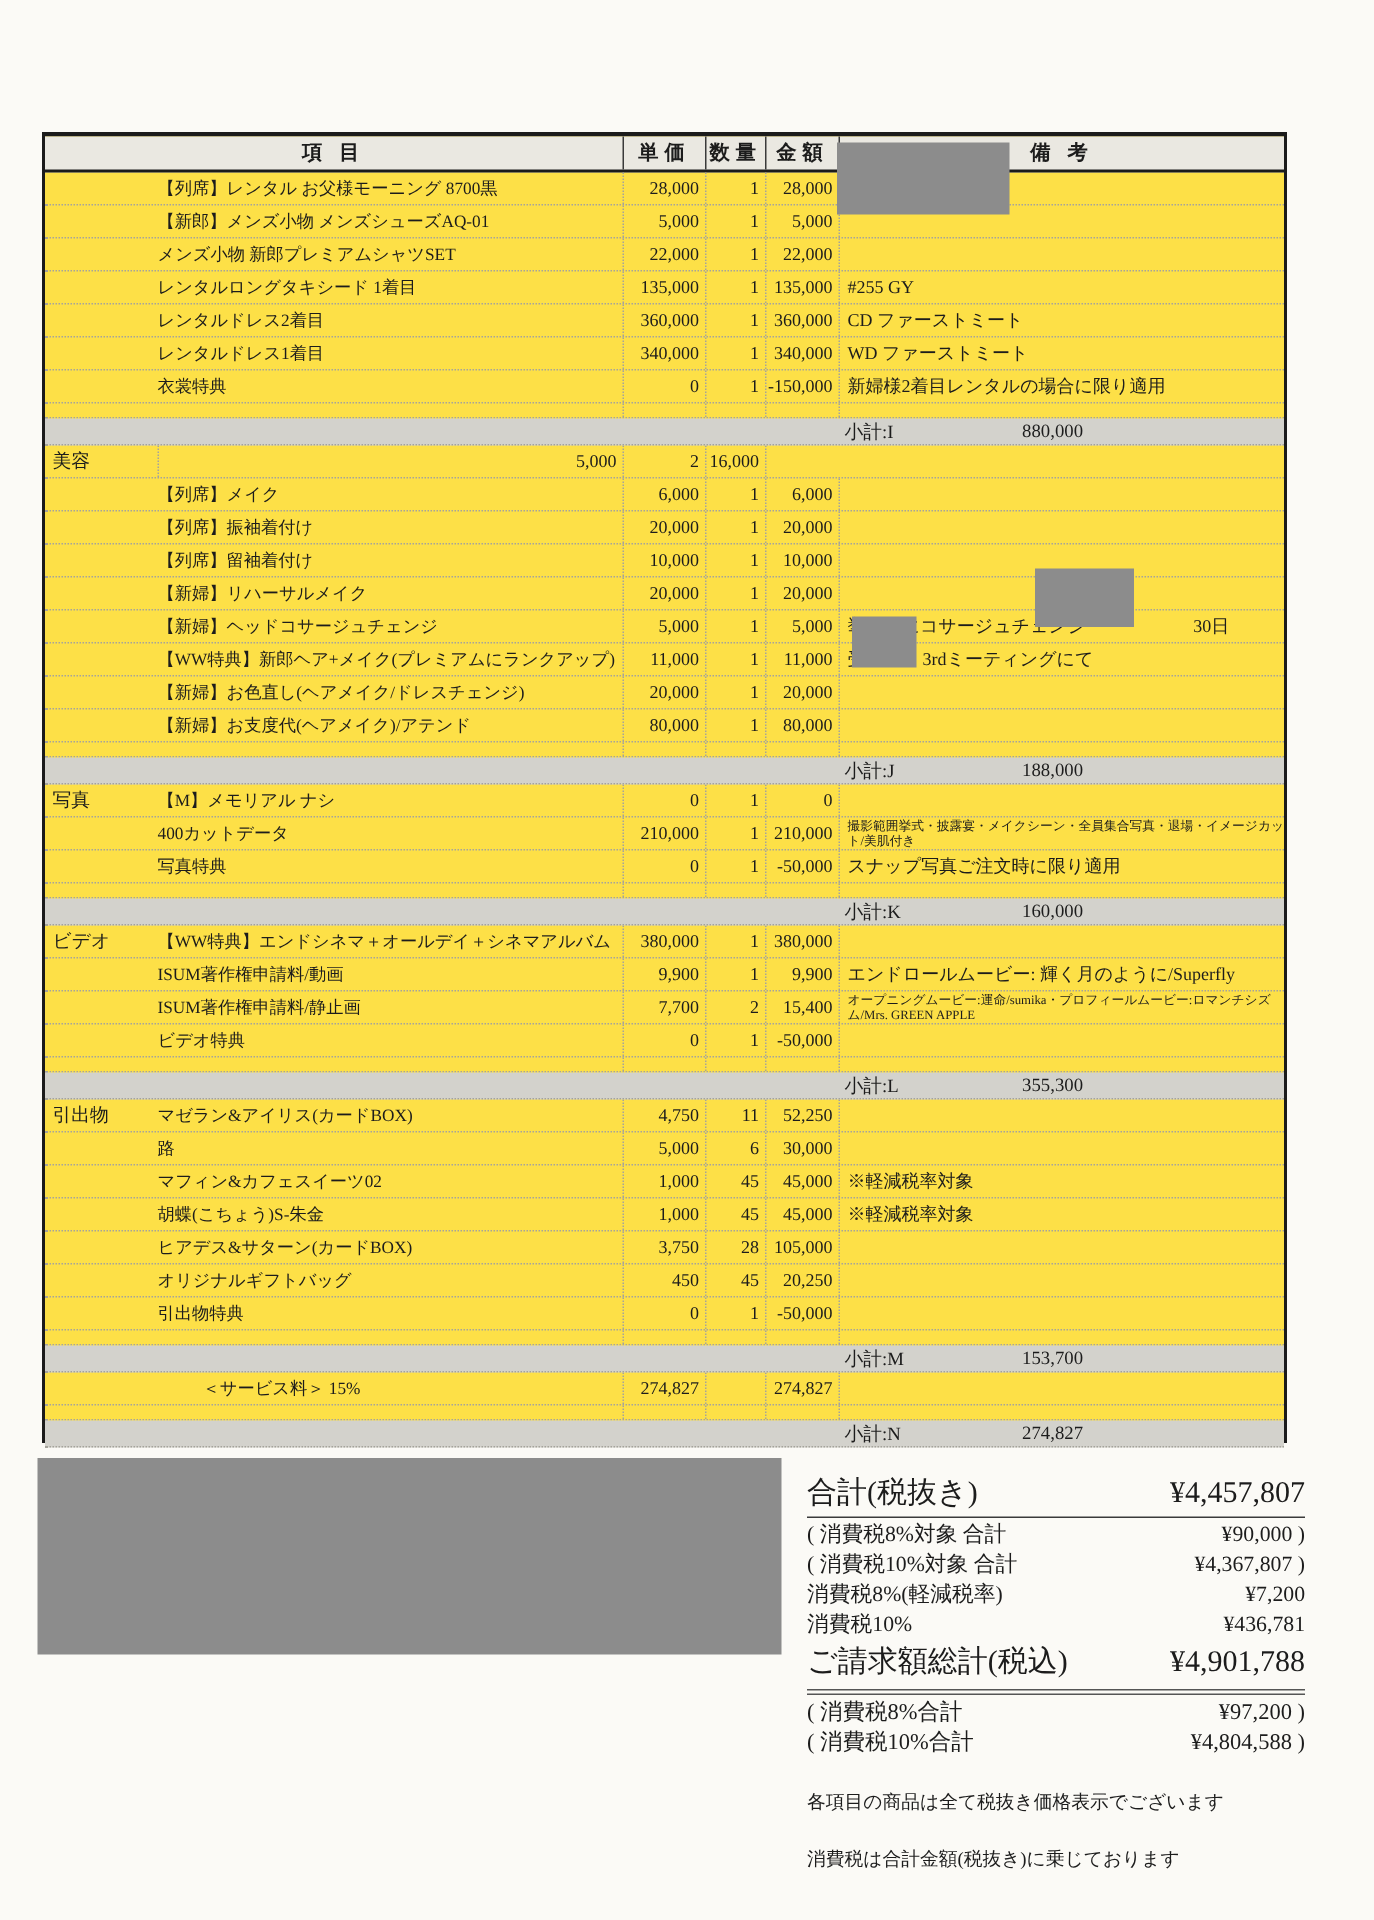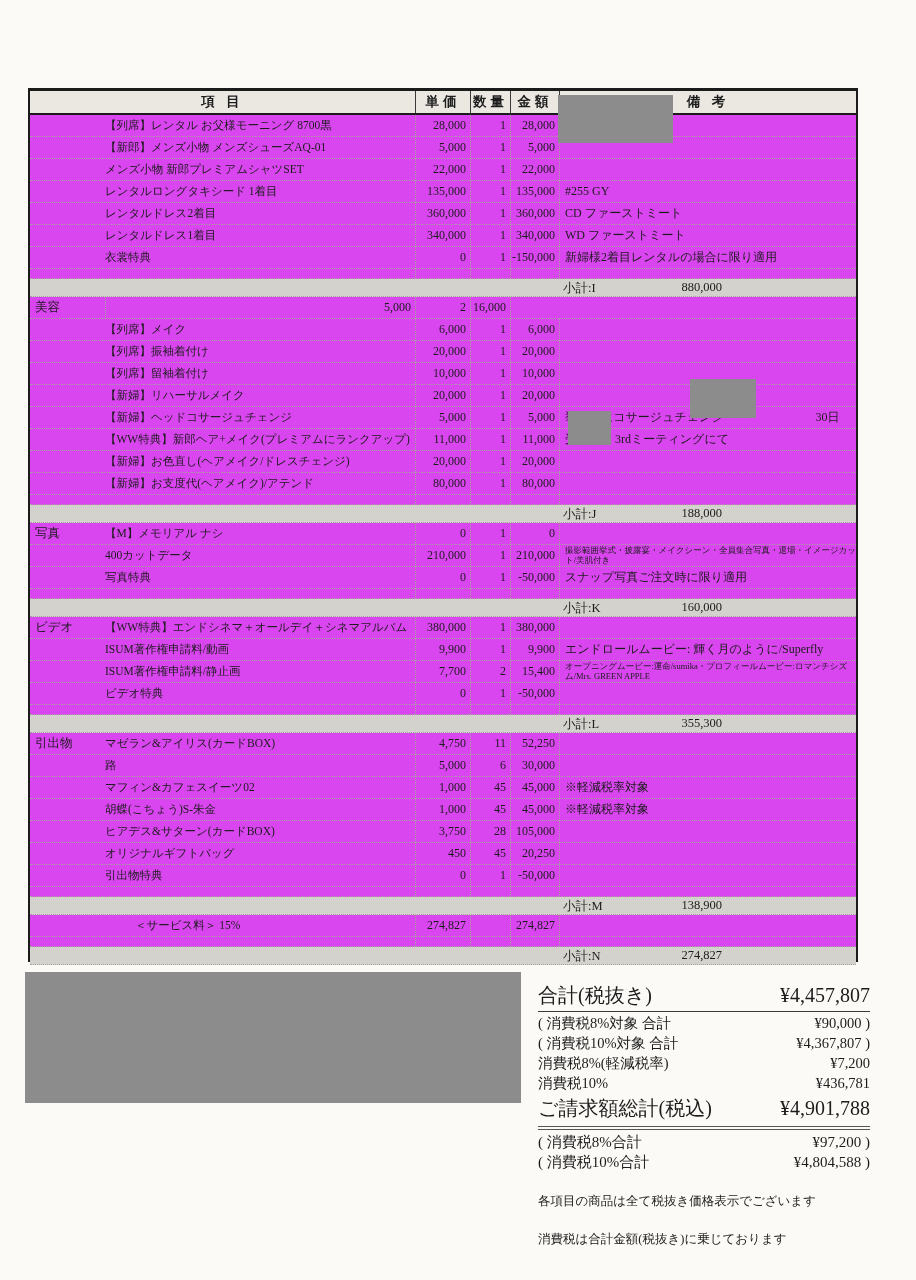--- a/index.html
+++ b/index.html
@@ -1,20 +1,20 @@
 <!DOCTYPE html>
 <html><head>
 <meta charset="utf-8">
 <style>
   html,body{margin:0;padding:0;background:#e9e9e9;}
   .page{position:relative;width:916px;height:1280px;background:#fbfaf6;
         font-family:"Liberation Serif","DejaVu Serif",serif;color:#1c1c1c;overflow:hidden;}
   
   .tbl{position:absolute;left:28px;top:88px;width:830px;height:874px;box-sizing:border-box;
-       border:2px solid #1b1b1b;border-top-width:3px;border-bottom-width:3px;background:#d946ef;}
+       border:2px solid #1b1b1b;border-top-width:3px;border-bottom-width:3px;background:#fde047;}
   .hrow{display:grid;grid-template-columns:385px 55px 40px 49px 1fr;height:24px;box-sizing:border-box;
         background:#eae8e1;border-bottom:2px solid #1b1b1b;font-weight:bold;font-size:13.5px;
         align-items:center;text-align:center;}
   .hcell{height:100%;display:flex;align-items:center;justify-content:center;letter-spacing:4px;}
   .hcell+.hcell{border-left:1px solid #3a3a3a;}
   .row{display:grid;grid-template-columns:75px 310px 55px 40px 49px 1fr;height:22px;box-sizing:border-box;
        border-bottom:1px dotted #a5a39b;font-size:12px;align-items:center;}
   .row.empty{height:10px;}
   .cat{padding-left:5px;font-size:12.5px;height:100%;display:flex;align-items:center;}
   .item{white-space:nowrap;font-size:11.5px;height:100%;display:flex;align-items:center;overflow:hidden;}
@@ -171,21 +171,21 @@
         </div>
         <div class="row">
           <div class="cat"></div>
           <div class="item">【新婦】ヘッドコサージュチェンジ</div>
           <div class="num">5,000</div>
           <div class="num">1</div>
           <div class="num">5,000</div>
           <div class="rem">
             <div style="display: inline;">挙式後にコサージュチェンジ</div>
             <div class="gap" style="width: 72px;"></div>
-            <div style="display: inline; margin-left: 20px;">30日</div>
+            <div style="display: inline;">30日</div>
           </div>
         </div>
         <div class="row">
           <div class="cat"></div>
           <div class="item">【WW特典】新郎ヘア+メイク(プレミアムにランクアップ)</div>
           <div class="num">11,000</div>
           <div class="num">1</div>
           <div class="num">11,000</div>
           <div class="rem">
             <div style="display: inline;">受</div>
@@ -368,21 +368,21 @@
         <div class="row empty">
           <div class="cat"></div>
           <div class="item"></div>
           <div class="num"></div>
           <div class="num"></div>
           <div class="num"></div>
           <div class="rem"></div>
         </div>
         <div class="band">
           <div class="lbl">小計:M</div>
-          <div class="val">138,900</div>
+          <div class="val">153,700</div>
         </div>
         <div class="row">
           <div class="cat"></div>
           <div class="item indent">＜サービス料＞ 15%</div>
           <div class="num">274,827</div>
           <div class="num"></div>
           <div class="num">274,827</div>
           <div class="rem"></div>
         </div>
         <div class="row empty">

